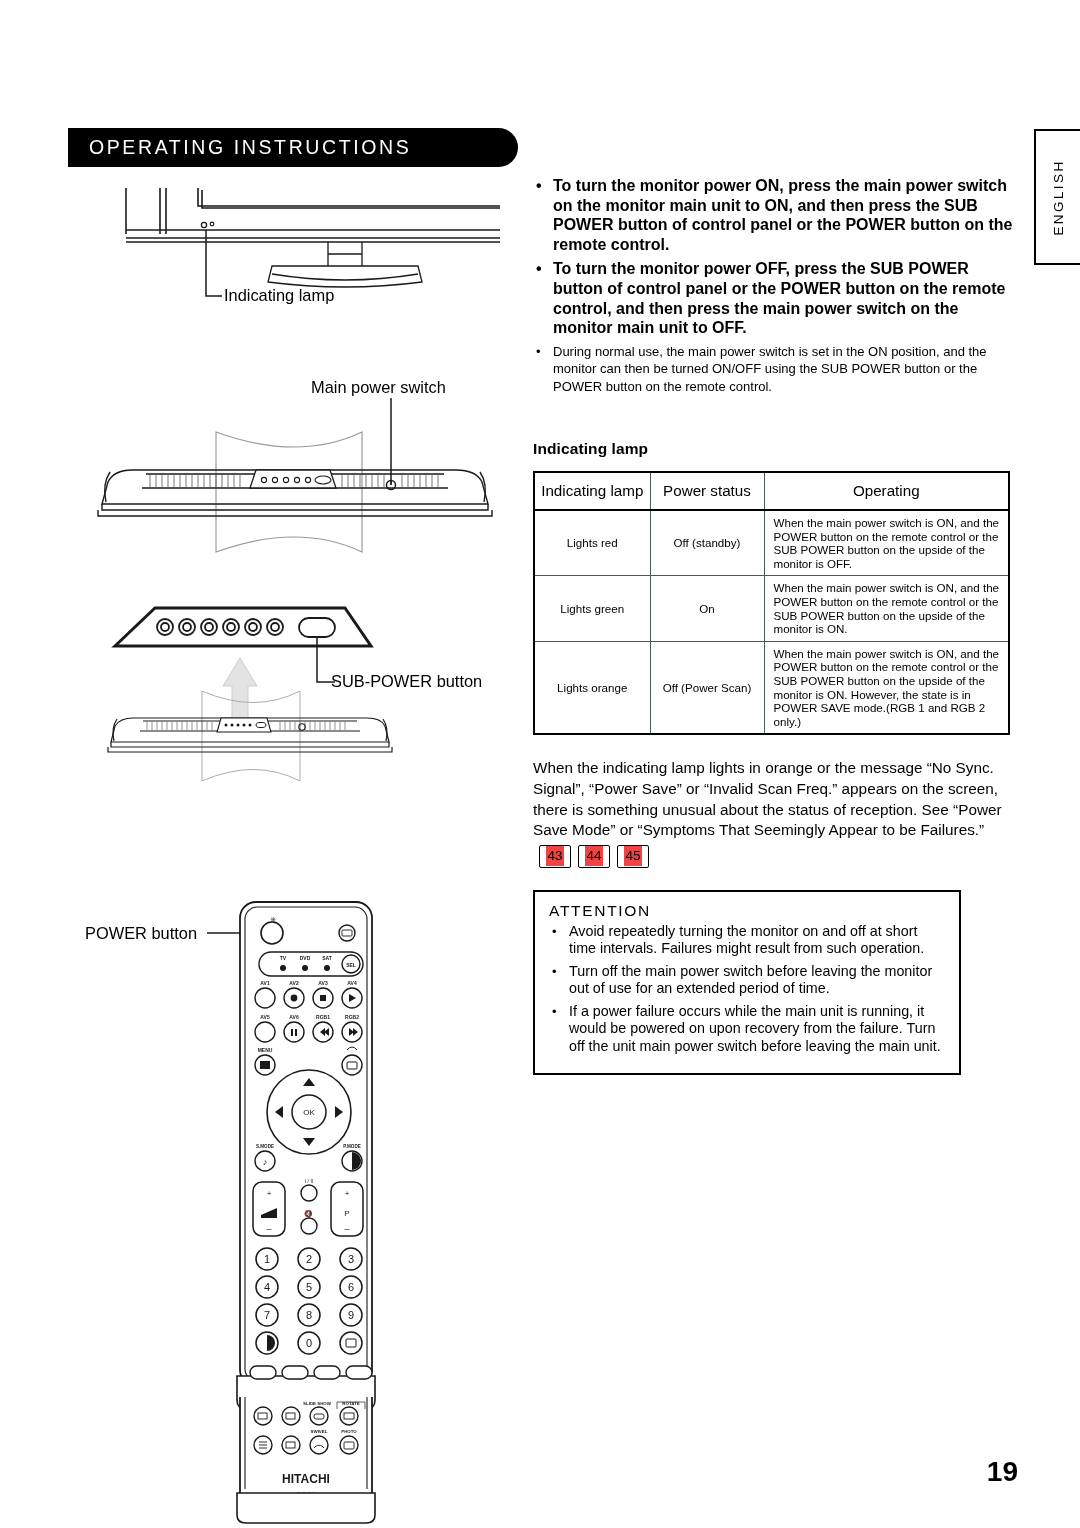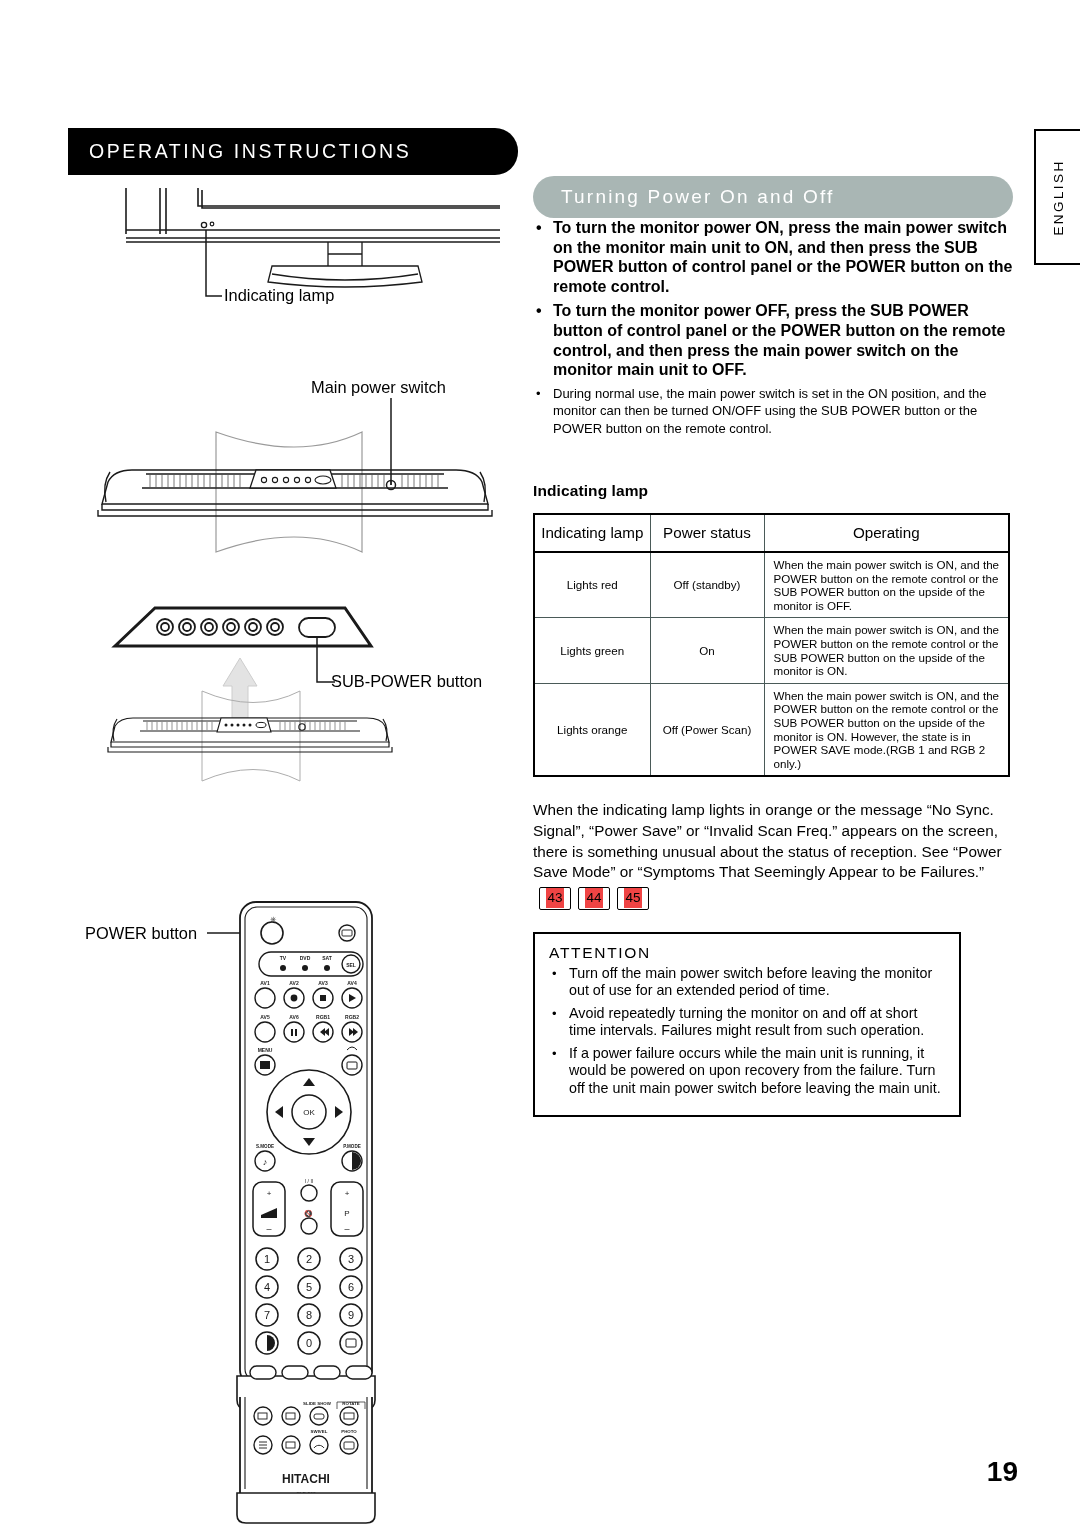--- a/index.html
+++ b/index.html
@@ -13,21 +13,21 @@
     position: relative;
     font-family: "Liberation Sans", sans-serif;
     color: #000;
     overflow: hidden;
   }
 
   
   .title-bar {
     position: absolute;
     left: 68px; top: 128px;
-    width: 450px; height: 47px;
+    width: 450px; height: 39px;
     background: #000000;
     border-radius: 0 23px 23px 0;
     display: flex; align-items: center;
   }
   .title-bar .txt {
     color: #ffffff;
     font-size: 19.5px;
     letter-spacing: 2.6px;
     padding-left: 21px;
     font-weight: 400;
@@ -611,23 +611,20 @@
 
     <text x="81" y="82" font-size="12" font-family="Liberation Sans, sans-serif" font-weight="bold" fill="#1a1a1a" text-anchor="middle">HITACHI</text>
     <text x="81" y="95" font-size="5" font-family="Liberation Sans, sans-serif" fill="#1a1a1a" text-anchor="middle">CLE-960</text>
 
     <path d="M12,92 L150,92 L150,114 Q150,122 141,122 L21,122 Q12,122 12,114 Z" fill="#fff" stroke="#1a1a1a" stroke-width="1.6"></path>
   </svg>
 </div>
 
 <div class="right-col">
 
-  <div class="section-header">
-    <span class="txt">Turning Power On and Off</span>
-  </div>
 
   <ul class="bullets bold-block">
     <li>To turn the monitor power ON, press the main power switch on the monitor main unit to ON, and then press the SUB POWER button of control panel or the POWER button on the remote control.</li>
     <li>To turn the monitor power OFF, press the SUB POWER button of control panel or the POWER button on the remote control, and then press the main power switch on the monitor main unit to OFF.</li>
   </ul>
 
   <ul class="bullets plain-block">
     <li>During normal use, the main power switch is set in the ON position, and the monitor can then be turned ON/OFF using the SUB POWER button or the POWER button on the remote control.</li>
   </ul>
 
@@ -676,21 +673,21 @@
         </span>
       <span class="book">
           <span>45</span>
         </span>
     </span>
   </div>
 
   <div class="attention-box">
     <div class="attention-title">ATTENTION</div>
     <ul class="bullets">
+      <li>Avoid repeatedly turning the monitor on and off at short time intervals. Failures might result from such operation.</li>
       <li>Turn off the main power switch before leaving the monitor out of use for an extended period of time.</li>
-      <li>Avoid repeatedly turning the monitor on and off at short time intervals. Failures might result from such operation.</li>
       <li>If a power failure occurs while the main unit is running, it would be powered on upon recovery from the failure. Turn off the unit main power switch before leaving the main unit.</li>
     </ul>
   </div>
 
 </div>
 
 <div class="page-num">19</div>
 
 </body></html>

